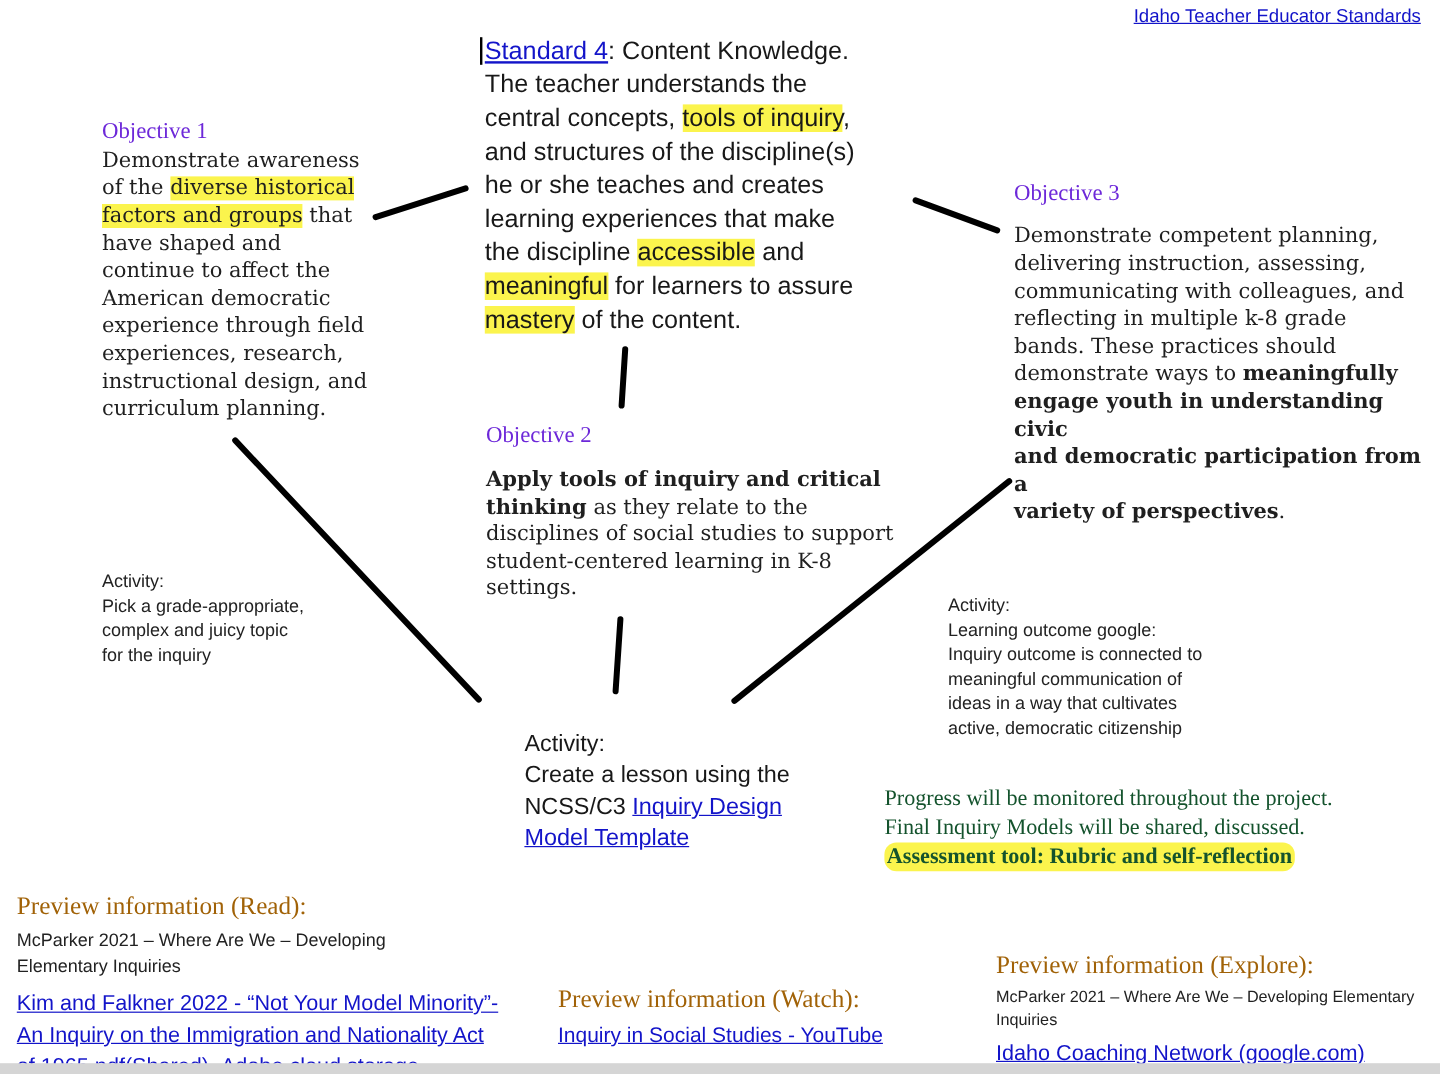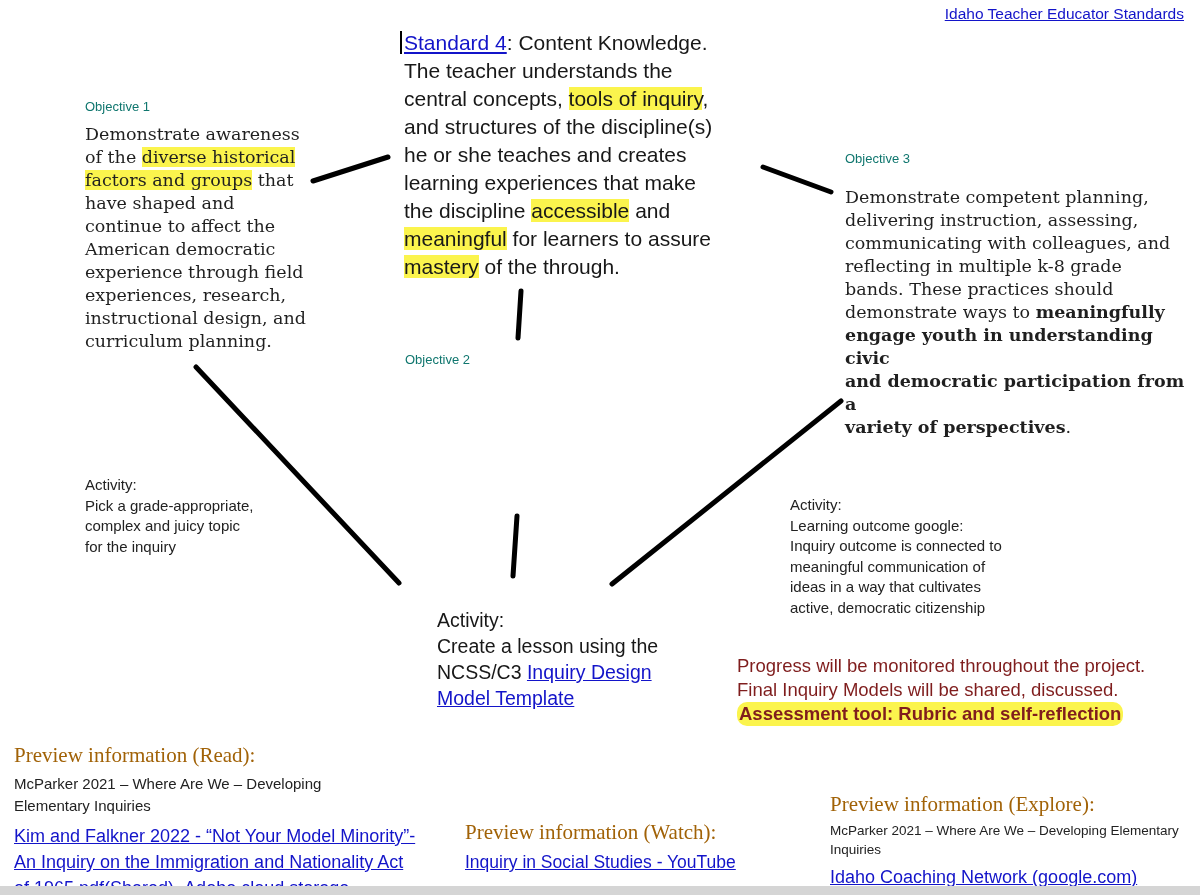--- a/index.html
+++ b/index.html
@@ -11,36 +11,36 @@
   .abs { position:absolute; }
   .pre { white-space:pre-line; }
   svg.connectors { position:absolute; left:0; top:0; width:1200px; height:895px; pointer-events:none; }
 
   .top-link { top:5px; right:16px; font-size:15.5px; color:var(--link); text-decoration:underline; cursor:pointer;margin-left:36px; }
 
   .caret { left:400px; top:31px; width:2px; height:23px; background:#000; }
 
   .standard { left:404px; top:29px; width:380px; font-size:21px; line-height:28px; color:#181818; }
 
-  .obj-title { font-size:13px; color:#0f766e; }
+  .obj-title { font-size:19px; color:#6d28d9;font-family:Liberation Serif, serif; }
   .obj-body  { font-family:"DejaVu Serif", serif; color:#1f1f1f; }
 
   .obj1-title { left:85px;  top:99px; }
   .obj1-body  { left:85px;  top:123px; font-size:17.5px; line-height:23px; }
   .obj3-title { left:845px; top:151px; }
   .obj3-body  { left:845px; top:186px; font-size:17.5px; line-height:23px; }
   .obj2-title { left:405px; top:352px; }
   .obj2-body  { left:405px; top:389px; font-size:17.5px; line-height:22.5px; }
 
   .activity-small { font-size:15px; line-height:20.5px; color:#222; }
   .act-left  { left:85px;  top:475px; }
   .act-right { left:790px; top:495px; }
   .act-center{ left:437px; top:607px; font-size:19.5px; line-height:26px; color:#181818; }
 
-  .progress { left:737px; top:654px; font-size:18.5px; line-height:24px; color:#7f1d1d; }
+  .progress { left:737px; top:654px; font-size:18.5px; line-height:24px; color:#14532d;font-family:Liberation Serif, serif; }
   .progress .assess { font-weight:700; background:var(--hl); display:inline-block; padding:0 2px;border-radius:10px; }
 
   .pv-title { font-size:21px; color:#a16207;font-family:Liberation Serif, serif; }
   .pv-sub   { font-size:15px; line-height:22px; color:#222; }
   .pv-link  { font-size:18px; line-height:26px; color:var(--link); text-decoration:underline; cursor:pointer; }
 
   .pv-read       { left:14px; top:743px; }
   .pv-read .pv-sub  { margin-top:5px; }
   .pv-read .pv-link { margin-top:6px; }
 
@@ -77,35 +77,40 @@
   <div class="abs caret"></div>
 
   <div class="abs standard pre"><span class="seg-link">Standard 4</span><span class="seg-plain">: Content Knowledge.
 The teacher understands the
 central concepts, </span><span class="seg-highlight">tools of inquiry</span><span class="seg-plain">,
 and structures of the discipline(s)
 he or she teaches and creates
 learning experiences that make
 the discipline </span><span class="seg-highlight">accessible</span><span class="seg-plain"> and
 </span><span class="seg-highlight">meaningful</span><span class="seg-plain"> for learners to assure
-</span><span class="seg-highlight">mastery</span><span class="seg-plain"> of the through.</span></div>
+</span><span class="seg-highlight">mastery</span><span class="seg-plain"> of the content.</span></div>
 
   <div class="abs obj-title obj1-title">Objective 1</div>
   <div class="abs obj-body obj1-body pre"><span class="seg-plain">Demonstrate awareness
 of the </span><span class="seg-highlight">diverse historical
 factors and groups</span><span class="seg-plain"> that
 have shaped and
 continue to affect the
 American democratic
 experience through field
 experiences, research,
 instructional design, and
 curriculum planning.</span></div>
 
   <div class="abs obj-title obj2-title">Objective 2</div>
+  <div class="abs obj-body obj2-body pre"><span class="seg-bold">Apply tools of inquiry and critical
+thinking</span><span class="seg-plain"> as they relate to the
+disciplines of social studies to support
+student-centered learning in K-8
+settings.</span></div>
 
   <div class="abs obj-title obj3-title">Objective 3</div>
   <div class="abs obj-body obj3-body pre"><span class="seg-plain">Demonstrate competent planning,
 delivering instruction, assessing,
 communicating with colleagues, and
 reflecting in multiple k-8 grade
 bands. These practices should
 demonstrate ways to </span><span class="seg-bold">meaningfully
 engage youth in understanding civic
 and democratic participation from a

